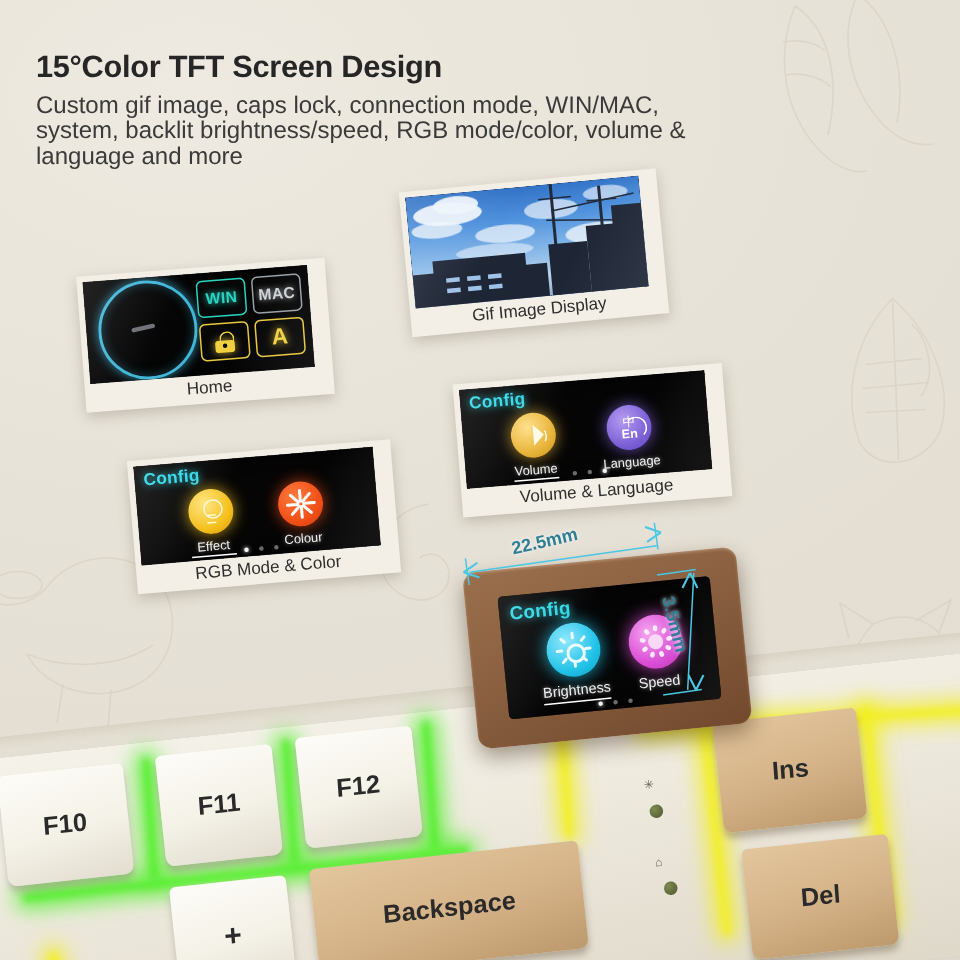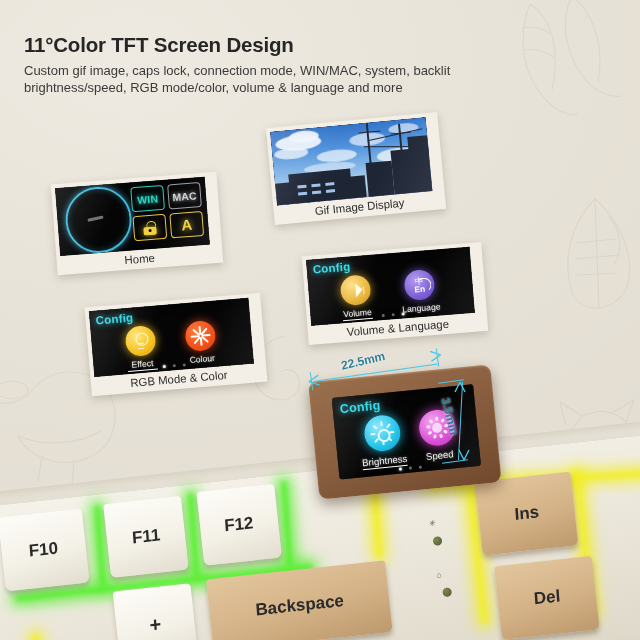--- a/index.html
+++ b/index.html
@@ -28,21 +28,21 @@
   #d-dot1{top:210px;left:600px;}
 
   
   #title{
     position:absolute;left:24px;top:33px;
     font-size:20.5px;font-weight:700;color:#262626;letter-spacing:-.2px;
     white-space:nowrap;
   }
   #subtitle{
     position:absolute;left:24px;top:62px;width:440px;
-    font-size:13px;line-height:17px;color:#3a3a3a;
+    font-size:16px;line-height:17px;color:#3a3a3a;
   }
 
   
   .panel{position:absolute;}
   .panel .card{
     position:relative;background:#f3efe6;
     box-shadow:0 3px 9px rgba(80,70,55,.26);
     padding:4px 4px 0 4px;
   }
   .panel .screen{
@@ -283,21 +283,21 @@
     <svg width="70" height="90" viewBox="0 0 70 90">
       <path d="M48 6 C22 10 10 34 18 54 C26 72 52 76 60 60 C66 46 52 34 42 42"></path>
     </svg>
   </div>
   <div class="doodle" id="d-dot1">
     <svg width="40" height="60" viewBox="0 0 40 60">
       <path d="M8 6 C20 18 24 40 14 54"></path>
     </svg>
   </div>
 
-  <div id="title">11°Color TFT Screen Design</div>
+  <div id="title">15°Color TFT Screen Design</div>
   <div id="subtitle">Custom gif image, caps lock, connection mode, WIN/MAC, system, backlit brightness/speed, RGB mode/color, volume &amp; language and more</div>
 
   <div class="panel" id="home-panel">
     <div class="card">
       <div class="screen">
         <div class="ring"></div>
         <div class="ring-mark"></div>
         <div class="badges">
           <div class="badge win">WIN</div>
           <div class="badge mac">MAC</div>

